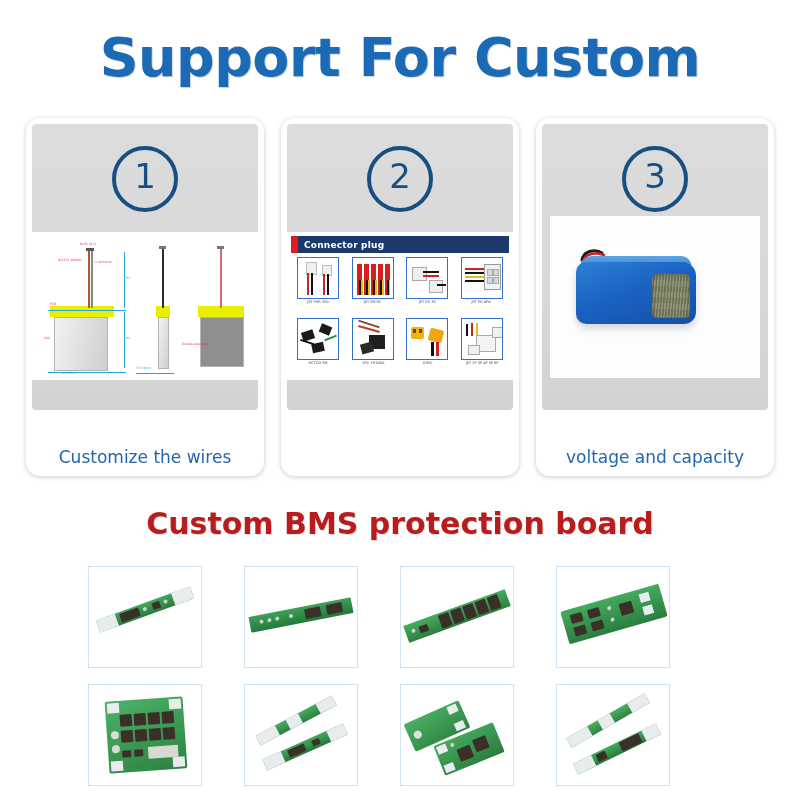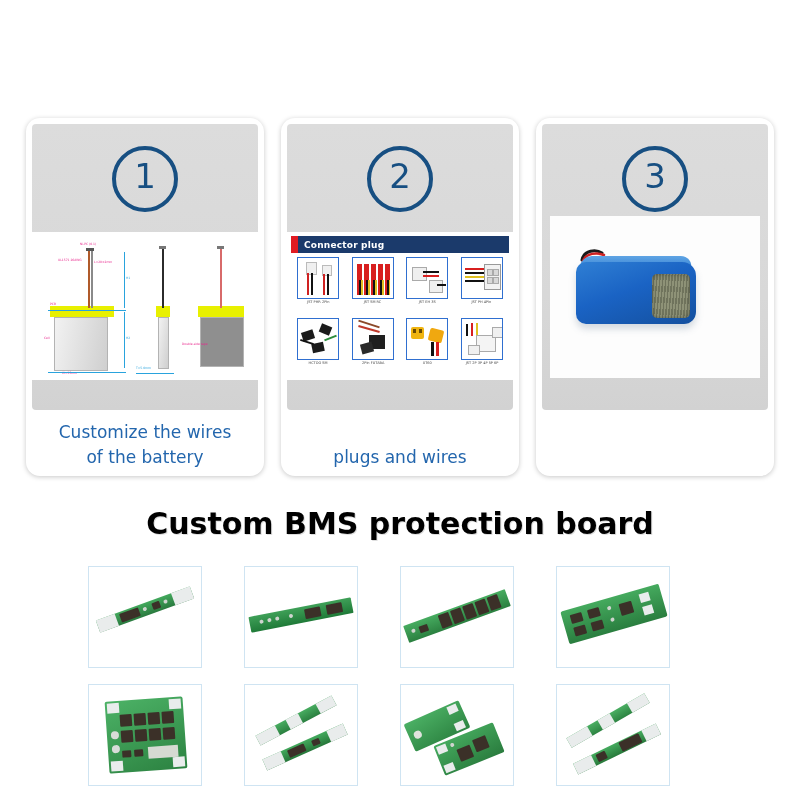--- a/index.html
+++ b/index.html
@@ -124,21 +124,21 @@
     position:absolute;left:102px;top:58px;width:38px;height:44px;
     background:repeating-linear-gradient(95deg,#8e9277 0 1.5px,#6f735c 1.5px 3px);
     border-radius:5px;
     box-shadow:inset 0 0 4px rgba(0,0,0,.35);
   }
   .bat-wire{position:absolute;left:30px;top:32px;width:24px;height:10px;}
 
   
   .bms-title{
     position:absolute;left:0;top:506px;width:800px;text-align:center;
-    font-size:30px;font-weight:bold;color:#000000;
+    font-size:30px;font-weight:bold;color:#b91c1c;
     font-family:"DejaVu Sans", sans-serif;
     text-shadow:1px 1px 0 rgba(170,170,170,.4);
   }
   .bms-grid{
     position:absolute;left:88px;top:566px;
     width:624px;height:228px;
     display:grid;grid-template-columns:repeat(4,114px);
     grid-template-rows:102px 102px;
     column-gap:42px;row-gap:16px;
   }
@@ -150,20 +150,21 @@
   .pcb-dark{position:absolute;background:#1f7a3b;}
   .chip{position:absolute;background:#3b3028;border-radius:1px;}
   .pad{position:absolute;background:#e9ecec;}
   .solder{position:absolute;background:#cfd4cf;border-radius:50%;}
 </style>
 </head>
 <body>
 
 <div class="page">
 
+  <div class="main-title">Support For Custom</div>
 
   <div class="cards">
 
     <div class="card card1">
       <div class="card-inner">
         <div class="circle-num">1</div>
         <div class="media">
           <div class="draw">
 
             <div class="tab" style="left:18px;top:74px;width:64px;height:11px;"></div>
@@ -195,21 +196,20 @@
             <div class="tab" style="left:166px;top:74px;width:46px;height:11px;"></div>
             <div class="cellbody" style="left:168px;top:85px;width:42px;height:48px;background:#8f8f8f;"></div>
             <div class="wire" style="left:188px;top:16px;height:60px;background:#d86a6a;"></div>
             <div class="greybox" style="left:185px;top:14px;width:7px;height:3px;background:#777;"></div>
             <div class="tag" style="left:150px;top:110px;">Double-side tape</div>
           </div>
         </div>
       </div>
       <div class="caption">
         <div>Customize the wires</div>
-        <div>of the battery</div>
       </div>
     </div>
 
     <div class="card card2">
       <div class="card-inner">
         <div class="circle-num">2</div>
         <div class="media">
           <div class="plugsheet">
             <div class="plug-head">
               <span class="redblk"></span>
@@ -310,21 +310,20 @@
                   <div class="pw" style="left:6px;top:26px;width:10px;height:8px;background:#f0f0f0;border:1px solid #aaa;"></div>
                 </div>
                 <div class="plug-lbl">JST 2P 3P 4P 5P 6P</div>
               </div>
 
             </div>
           </div>
         </div>
       </div>
       <div class="caption">
-        <div>plugs and wires</div>
       </div>
     </div>
 
     <div class="card card3">
       <div class="card-inner">
         <div class="circle-num">3</div>
         <div class="media">
           <div class="battery-scene">
             <div class="bat-wire">
               <svg width="30" height="14" viewBox="0 0 30 14">
@@ -332,20 +331,21 @@
                 <path d="M3 13 C6 5, 17 4, 24 7" stroke="#cf2222" stroke-width="2.5" fill="none" stroke-linecap="round"></path>
               </svg>
             </div>
             <div class="bat-top"></div>
             <div class="bat-body"></div>
             <div class="bat-end"></div>
           </div>
         </div>
       </div>
       <div class="caption">
+        <div>voltage and capacity</div>
       </div>
     </div>
 
   </div>
 
   <div class="bms-title">Custom BMS protection board</div>
 
   <div class="bms-grid">
 
     <div class="bms-cell">

